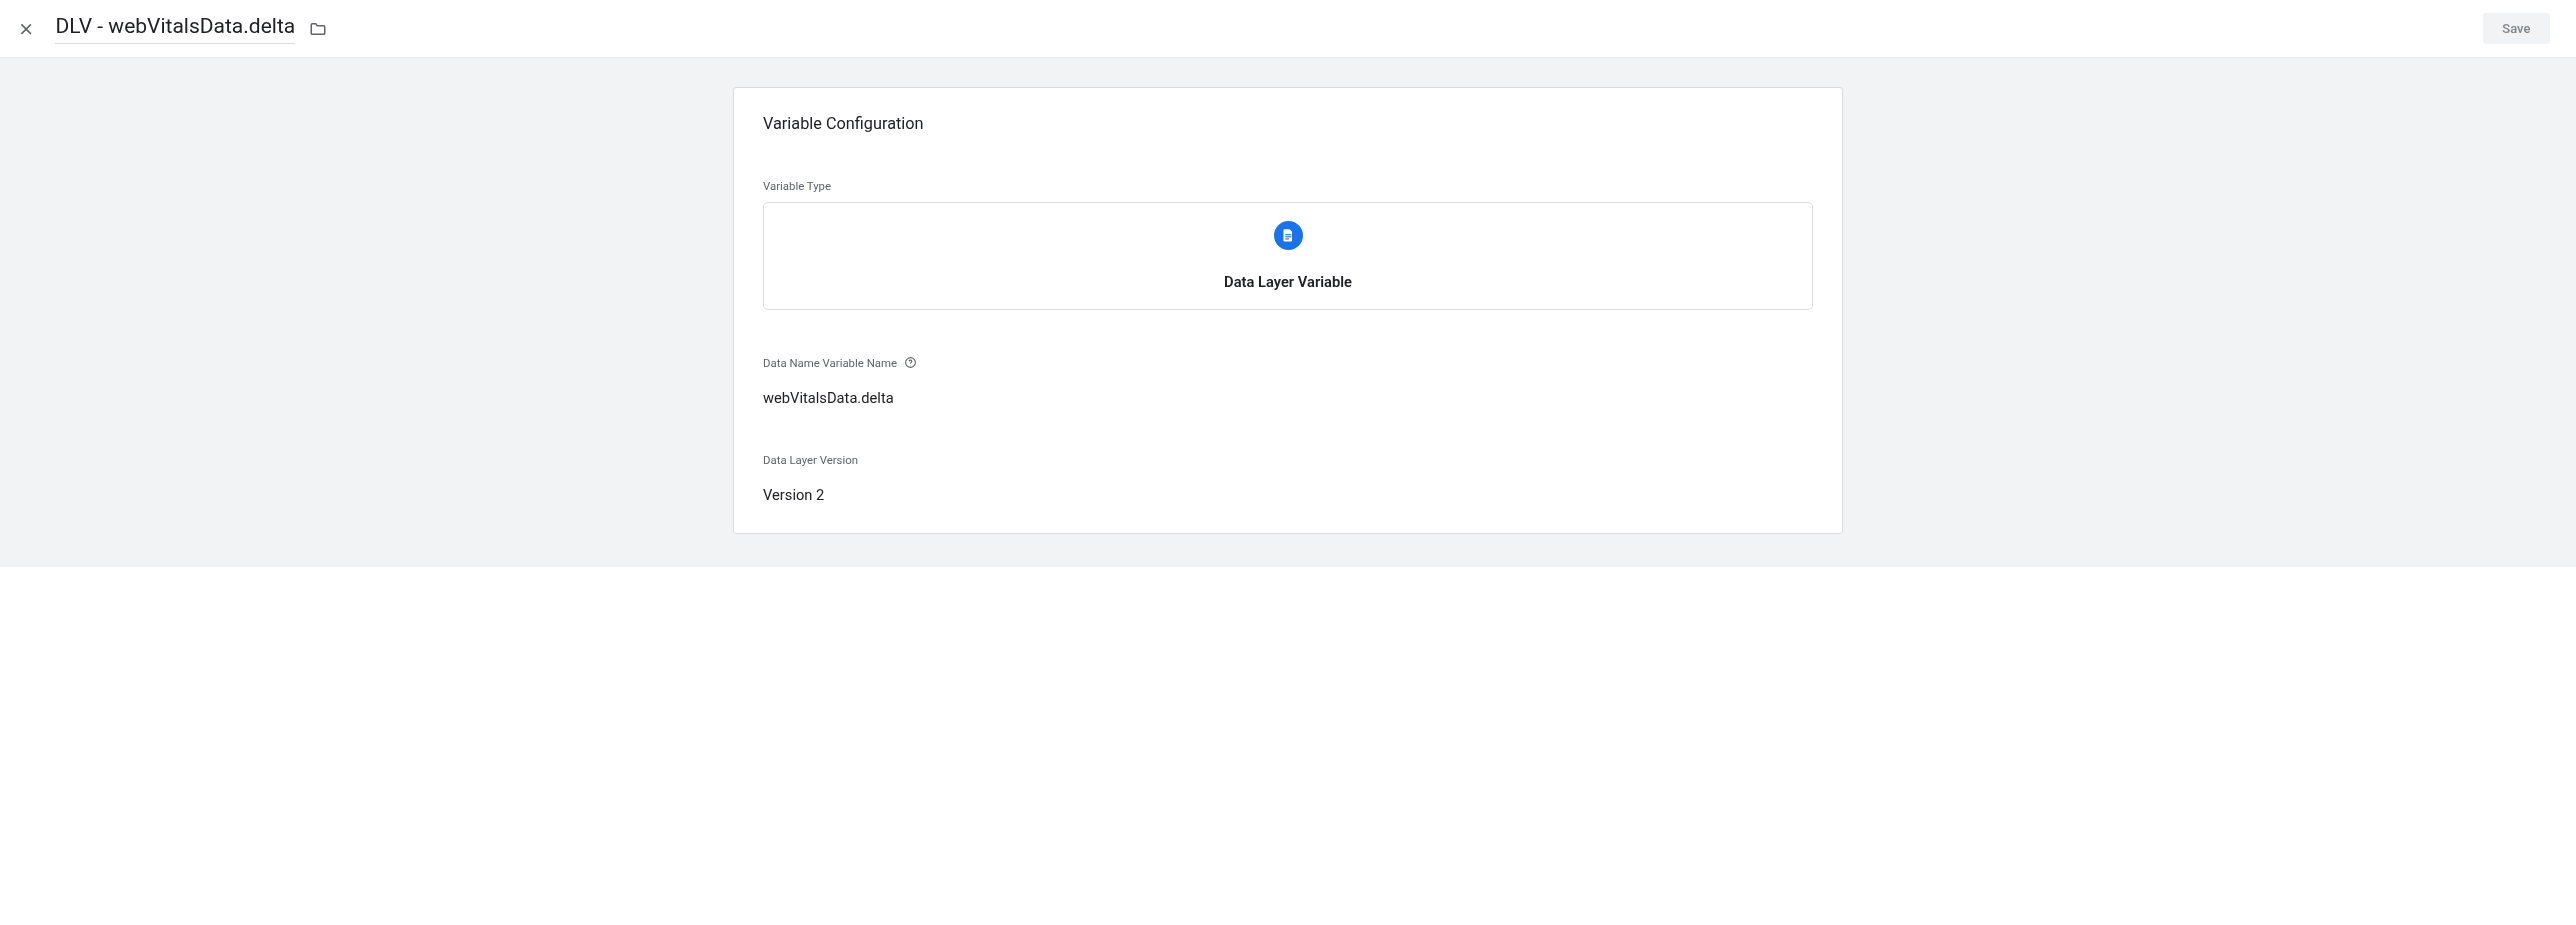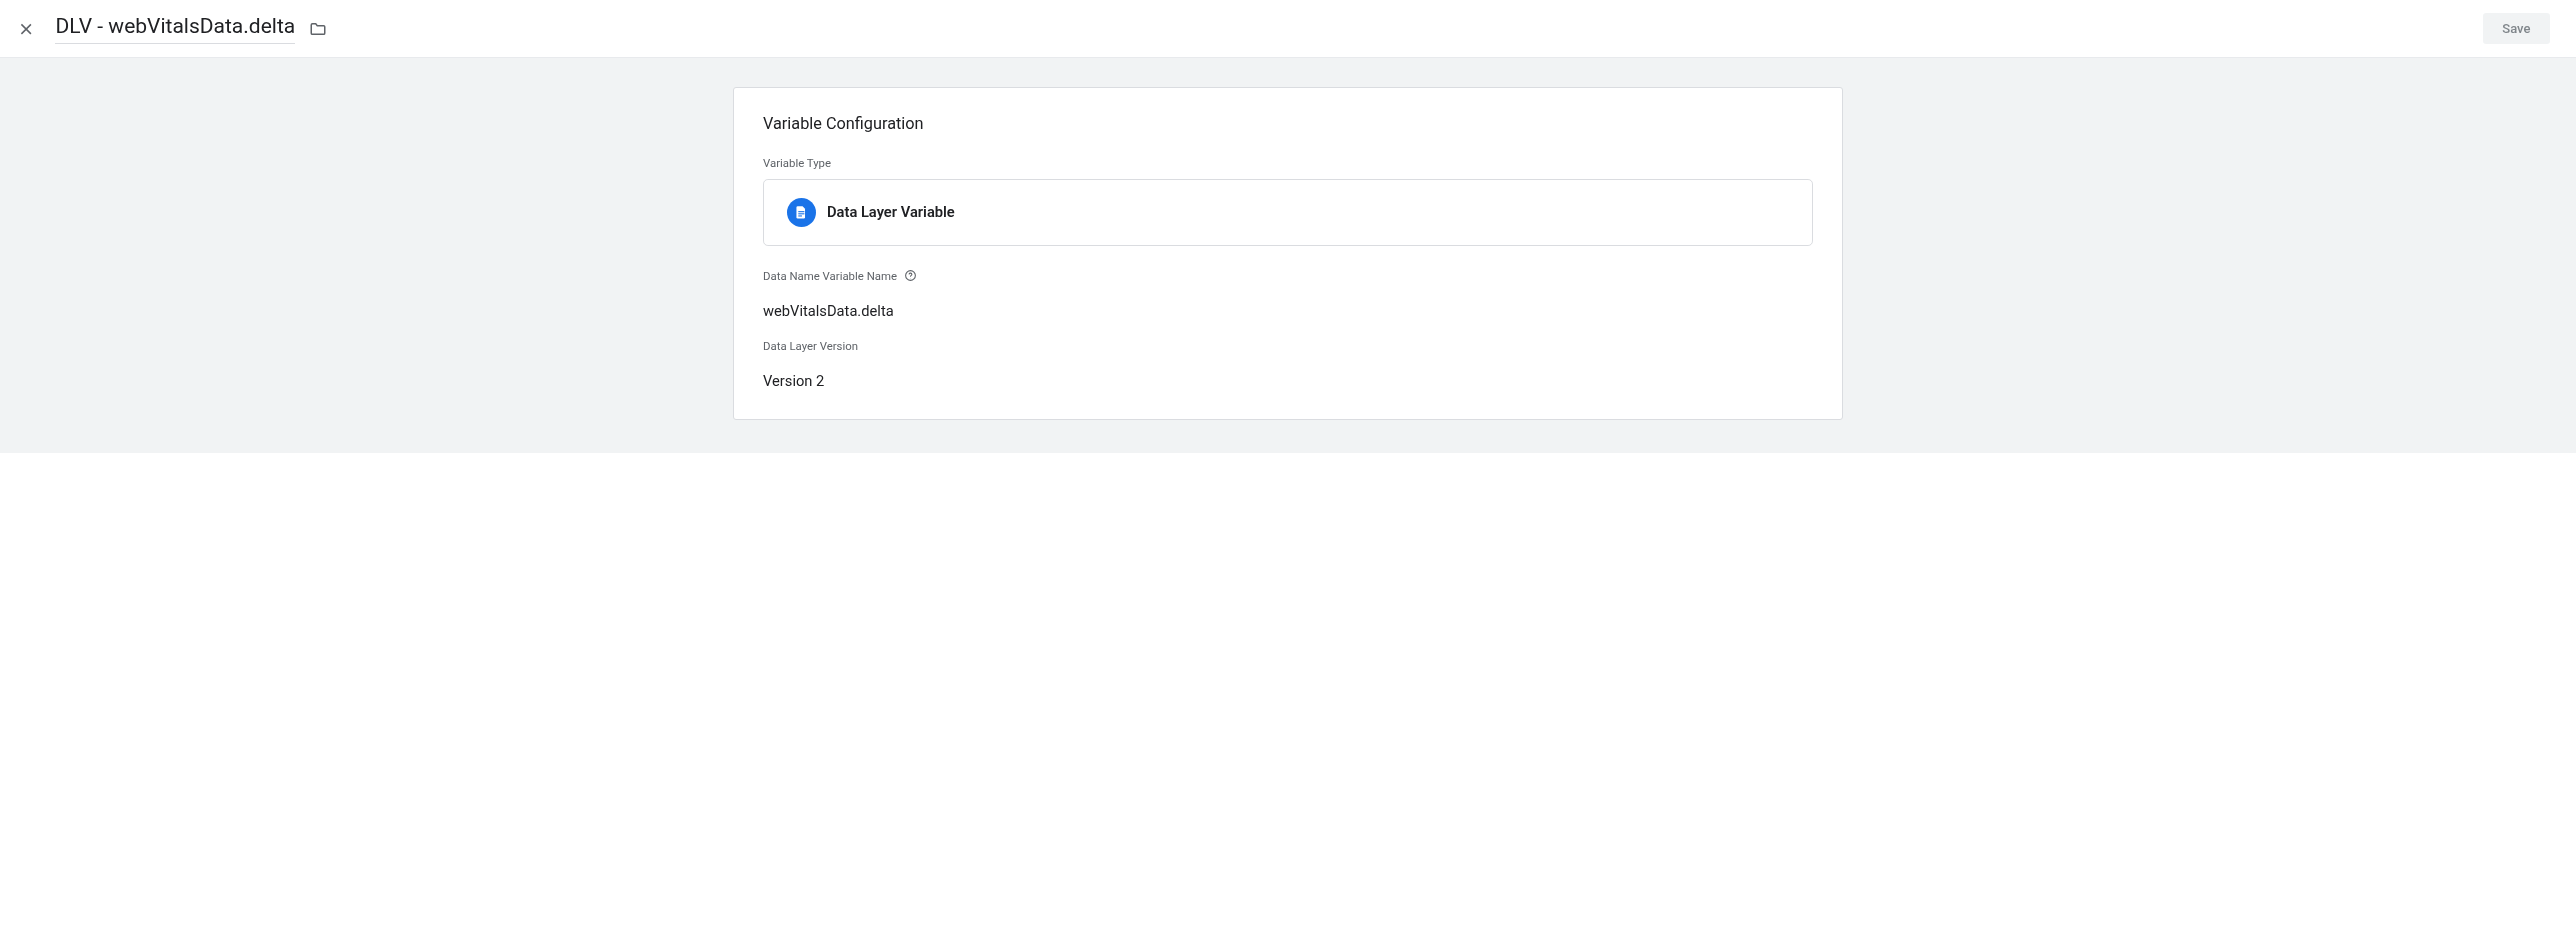--- a/index.html
+++ b/index.html
@@ -97,30 +97,32 @@
       color: #202124;
       margin-bottom: 23px;
     }
     .field-label {
       font-size: 11.4px;
       color: #5f6368;
       margin-bottom: 8.2px;
       display: flex;
       align-items: center;
       gap: 6.5px;
+      margin-top: 46px;
     }
     .type-box {
       border: 0.8px solid #dadce0;
       border-radius: 4.9px;
       padding: 18px 23px;
       display: flex;
       align-items: center;
-      gap: 11px;
+      gap: 23px;
       cursor: pointer;
       margin-bottom: 23px;
+      flex-direction: column;
     }
     .type-icon {
       width: 29px;
       height: 29px;
       background: #1a73e8;
       border-radius: 50%;
       display: flex;
       align-items: center;
       justify-content: center;
       color: #fff;

